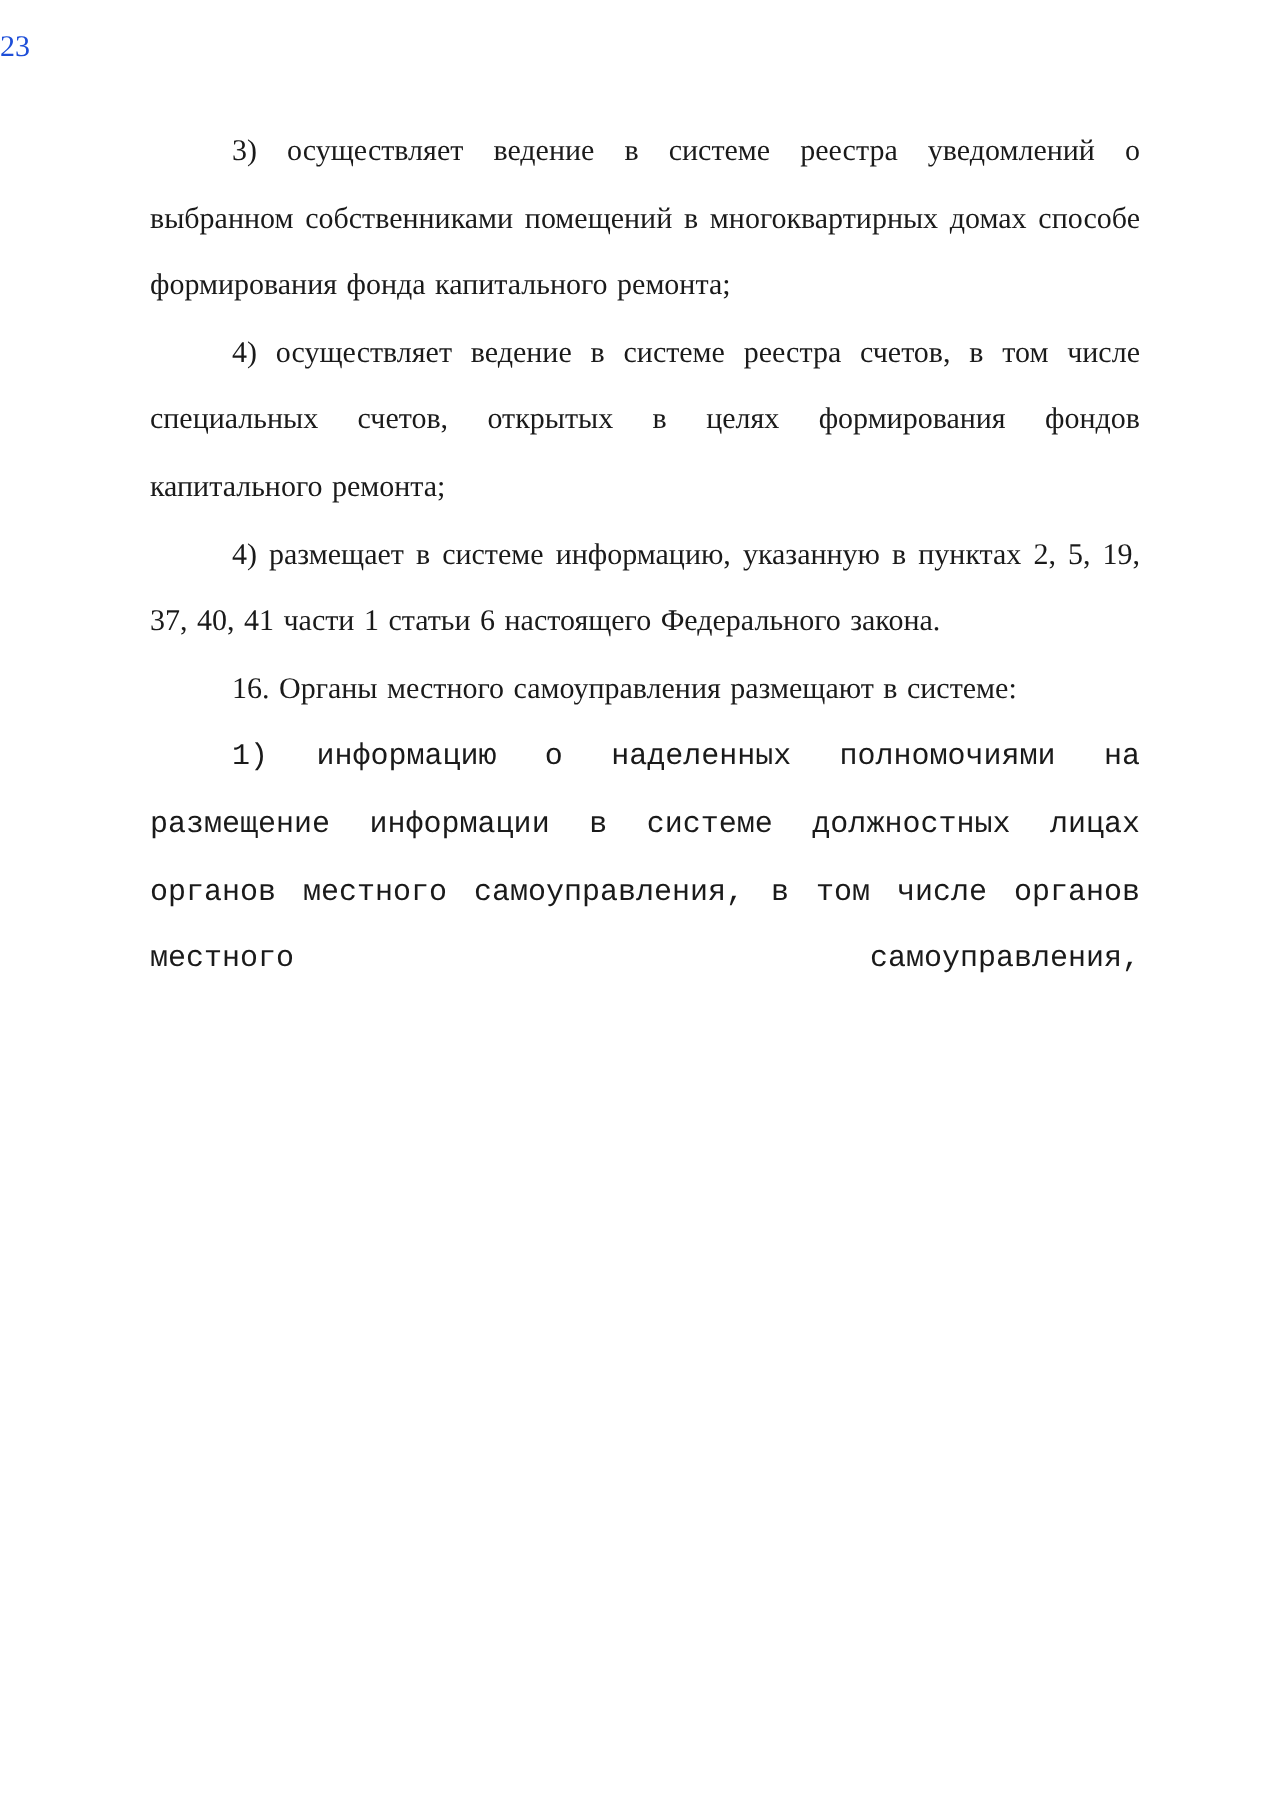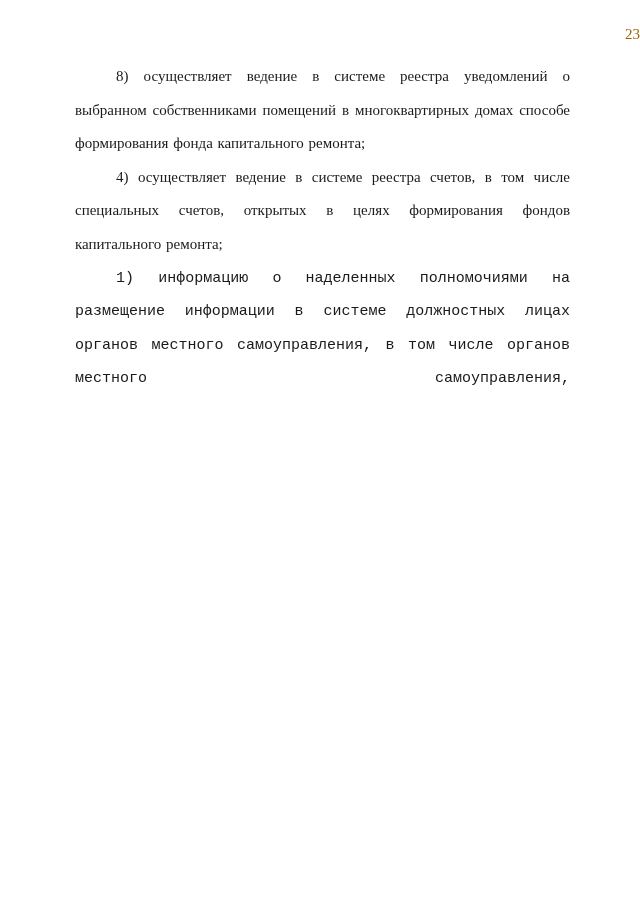--- a/index.html
+++ b/index.html
@@ -12,26 +12,26 @@
     position: relative;
     width: 640px;
     height: 905px;
     background: #ffffff;
     overflow: hidden;
     font-family: "Liberation Serif", serif;
     color: #1a1a1a;
   }
   .page-number {
     position: absolute;
-    top: 26px;
+    top: 16px;
     left: 0;
     width: 100%;
-    text-align: right;
+    text-align: left;
     font-size: 15px;
-    color: #a16207;
+    color: #1d4ed8;
   }
   .doc-body {
     position: absolute;
     top: 60px;
     left: 75px;
     width: 495px;
     font-size: 15px;
     line-height: 33.6px;
     text-align: justify;
     hyphens: none;
@@ -47,17 +47,19 @@
     font-family: Liberation Mono, monospace;
   }
 </style>
 </head>
 <body>
 
 <div class="page">
   <div class="page-number">23</div>
 
   <div class="doc-body">
-    <p class="para">8) осуществляет ведение в системе реестра уведомлений о выбранном собственниками помещений в многоквартирных домах способе формирования фонда капитального ремонта;</p>
+    <p class="para">3) осуществляет ведение в системе реестра уведомлений о выбранном собственниками помещений в многоквартирных домах способе формирования фонда капитального ремонта;</p>
     <p class="para">4) осуществляет ведение в системе реестра счетов, в том числе специальных счетов, открытых в целях формирования фондов капитального ремонта;</p>
+    <p class="para">4) размещает в системе информацию, указанную в пунктах 2, 5, 19, 37, 40, 41 части 1 статьи 6 настоящего Федерального закона.</p>
+    <p class="para">16. Органы местного самоуправления размещают в системе:</p>
     <p class="para continues">1) информацию о наделенных полномочиями на размещение информации в системе должностных лицах органов местного самоуправления, в том числе органов местного самоуправления,</p>
   </div>
 </div>
 
 </body></html>

